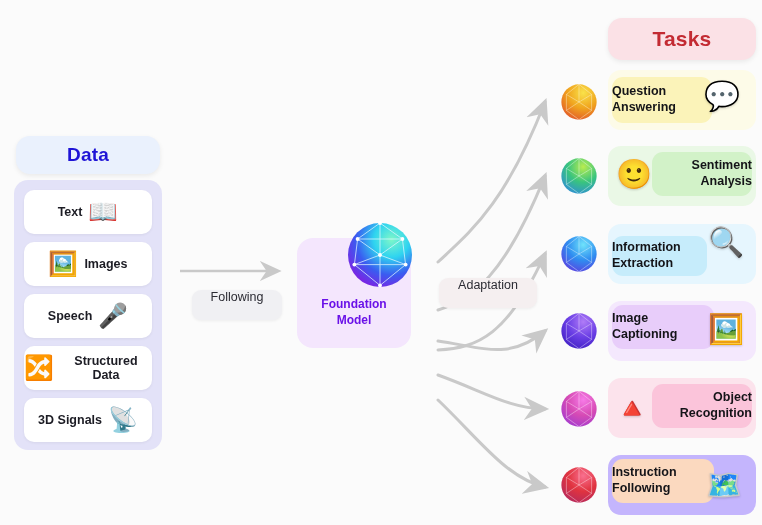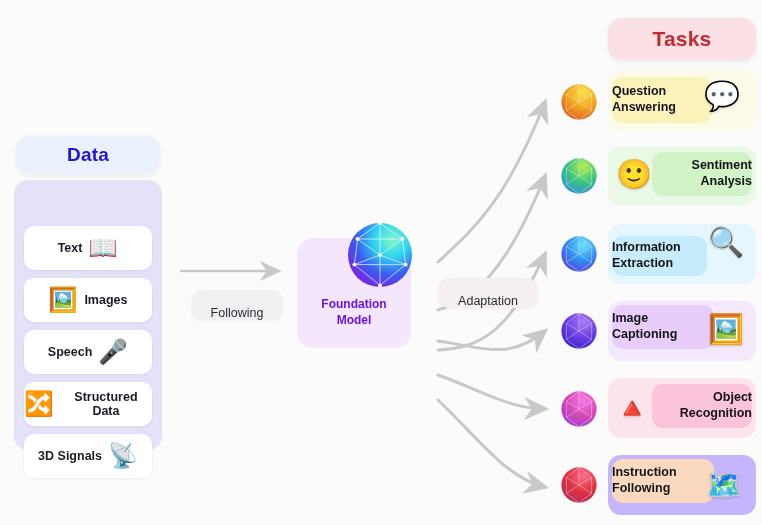--- a/index.html
+++ b/index.html
@@ -29,32 +29,31 @@
   #data-panel {
     position: absolute;
     left: 14px; top: 180px; width: 148px; height: 270px;
     background: #e3e2f8; border-radius: 14px;
   }
   .data-card {
     position: absolute; left: 10px; width: 128px; height: 44px;
     background: #ffffff; border-radius: 10px;
     display: flex; align-items: center; justify-content: center;
     box-shadow: 0 1px 3px rgba(0,0,0,.06);
-    margin-top: 36px;
   }
   .data-card .lbl {
     font-size: 12.5px; font-weight: bold; color: #1c1c24; line-height: 1.15;
     text-align: center;
   }
   .data-card .emo { font-size: 24px; line-height: 1; }
 
   
   .chip {
     position: absolute;
-    display: flex; align-items: flex-end; justify-content: center;
+    display: flex; align-items: flex-start; justify-content: center;
     border-radius: 9px; font-size: 12.5px; color: #2b2b33;
     box-shadow: 0 1px 3px rgba(0,0,0,.06);
   }
   #training-chip { left: 192px; top: 290px; width: 90px; height: 30px; background: #f0f0f3; }
   #adaptation-chip { left: 439px; top: 278px; width: 98px; height: 30px; background: #f5eff0; }
 
   
   #fm-card {
     position: absolute; left: 297px; top: 238px; width: 114px; height: 110px;
     background: #f4e6fd; border-radius: 16px;

